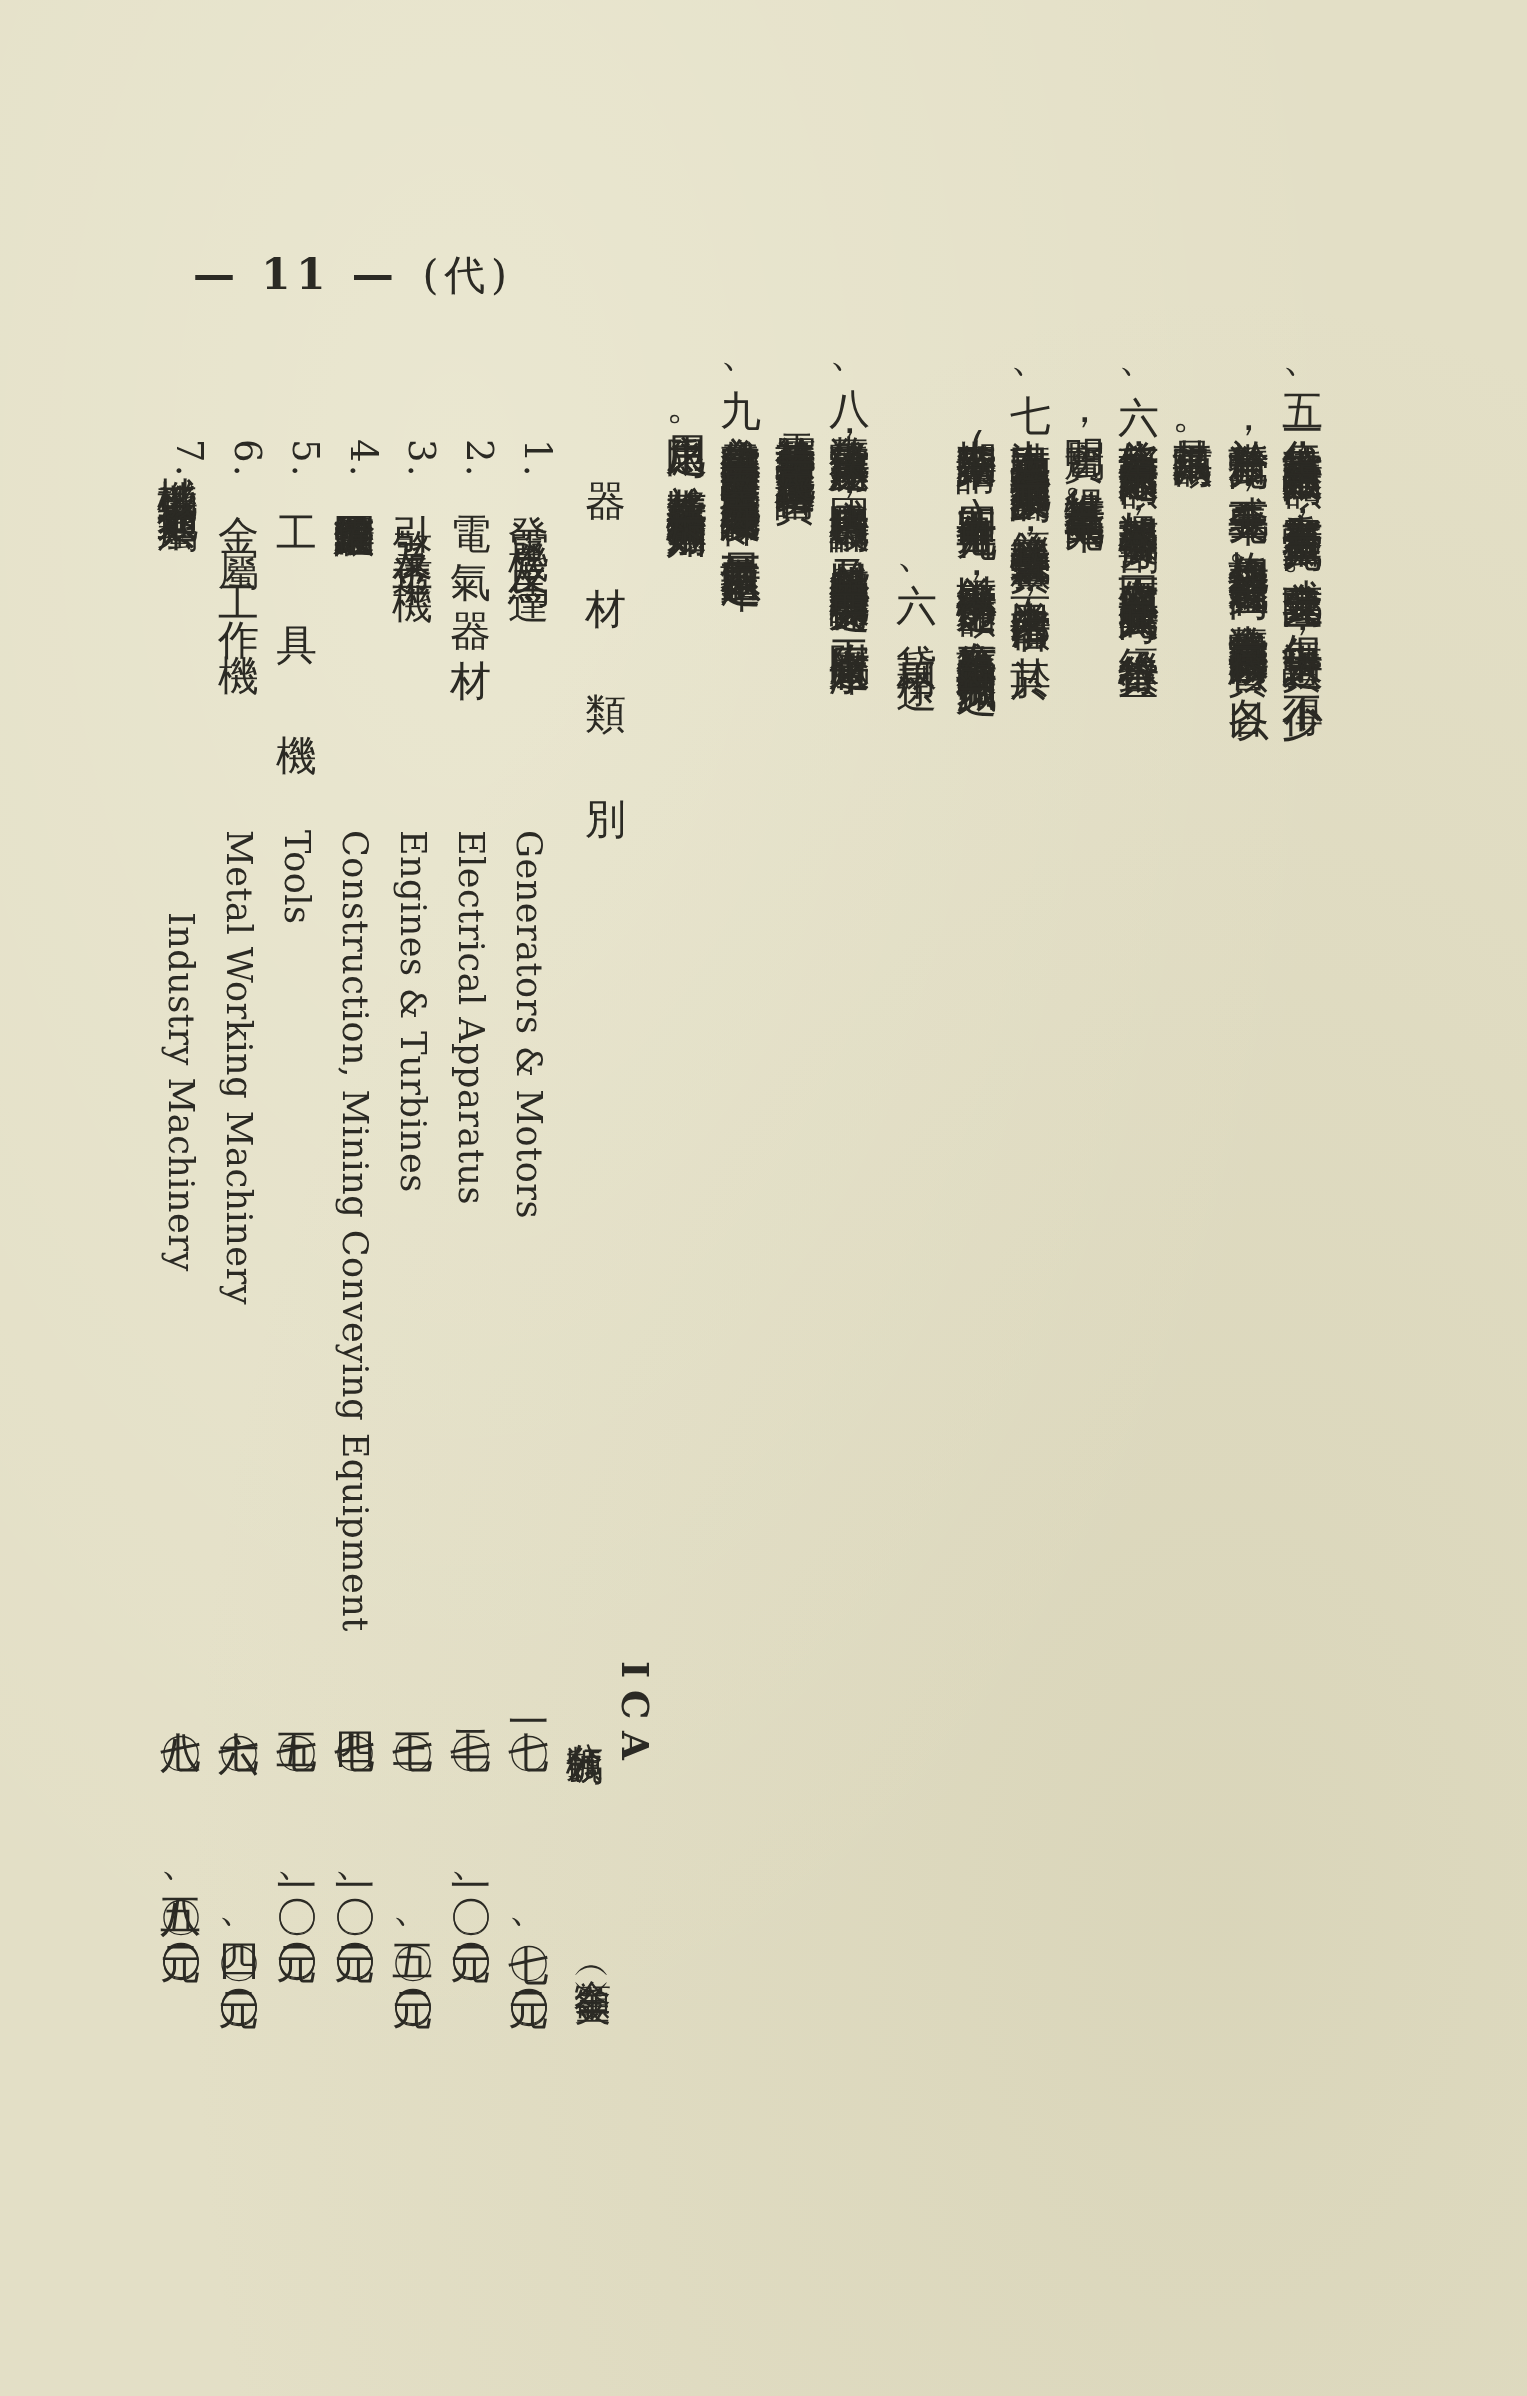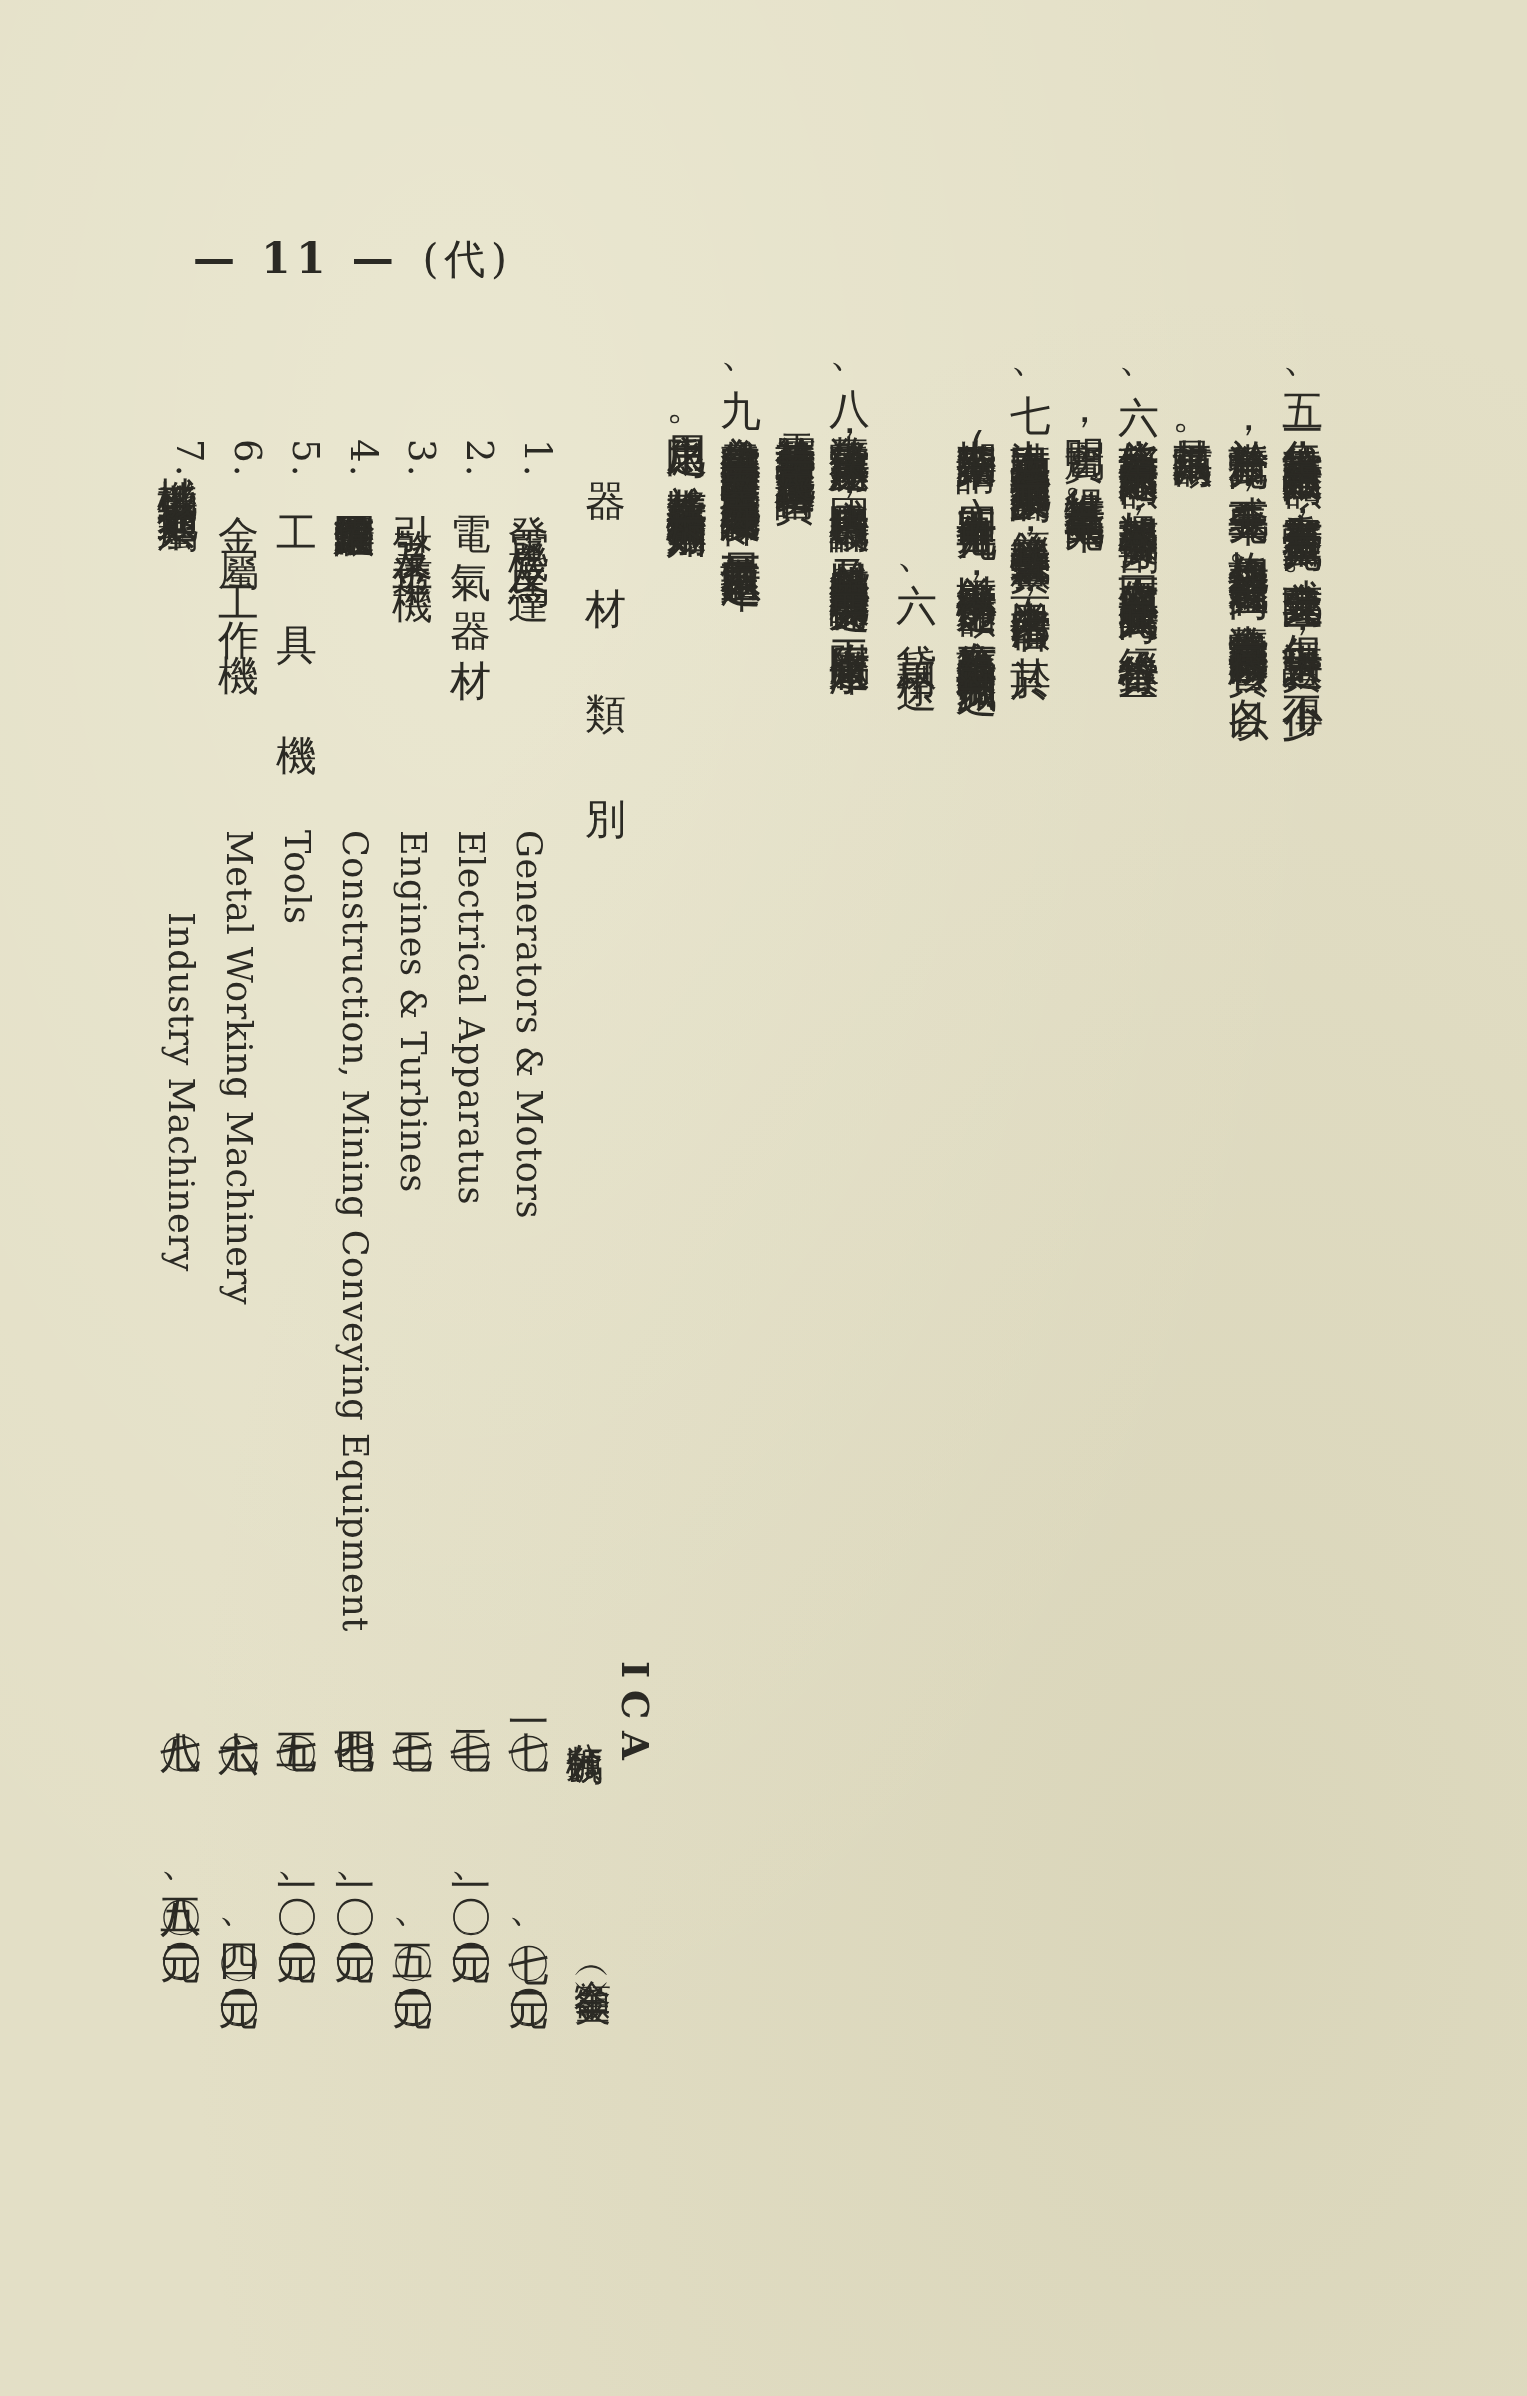--- a/index.html
+++ b/index.html
@@ -11,21 +11,21 @@
     position: relative;
   }
   .paper {
     position: absolute; inset: 0;
     background:
       radial-gradient(ellipse at 30% 20%, rgba(255,255,240,0.25), transparent 60%),
       radial-gradient(ellipse at 80% 80%, rgba(190,185,150,0.25), transparent 60%),
       #e3dfc6;
   }
   .page-number {
-    position: absolute; left: 193px; top: 232px;
+    position: absolute; left: 193px; top: 248px;
     font-size: 42px; font-weight: bold; letter-spacing: 5.8px;
     font-family: "DejaVu Serif", serif;
     white-space: nowrap;
   }
   .page-number .code { font-weight: normal; font-size: 41px; margin-left: 23px; }
 
   
   .vcol {
     position: absolute;
     writing-mode: vertical-rl;

